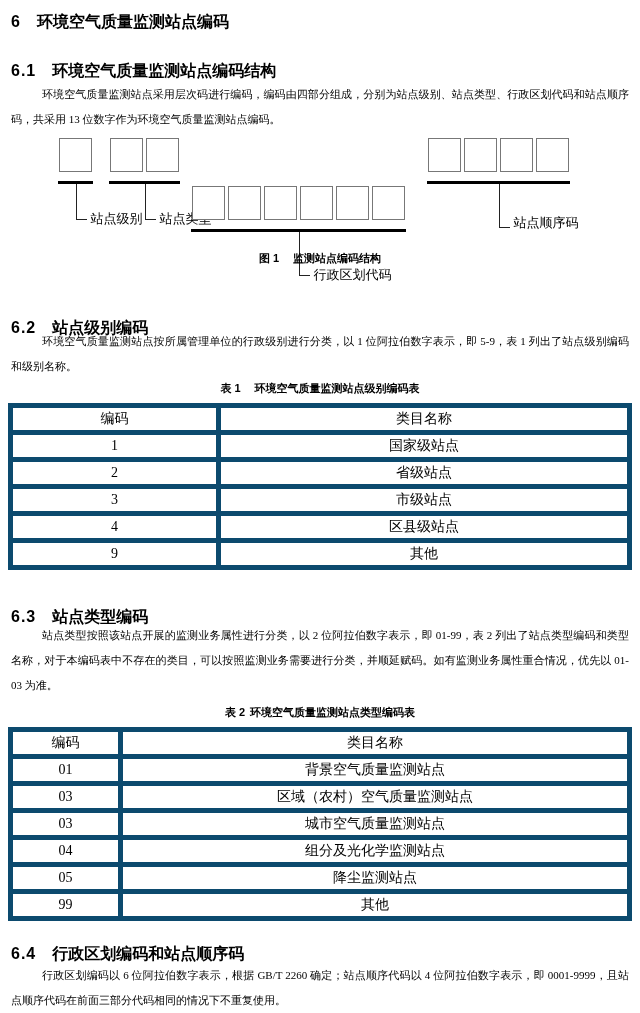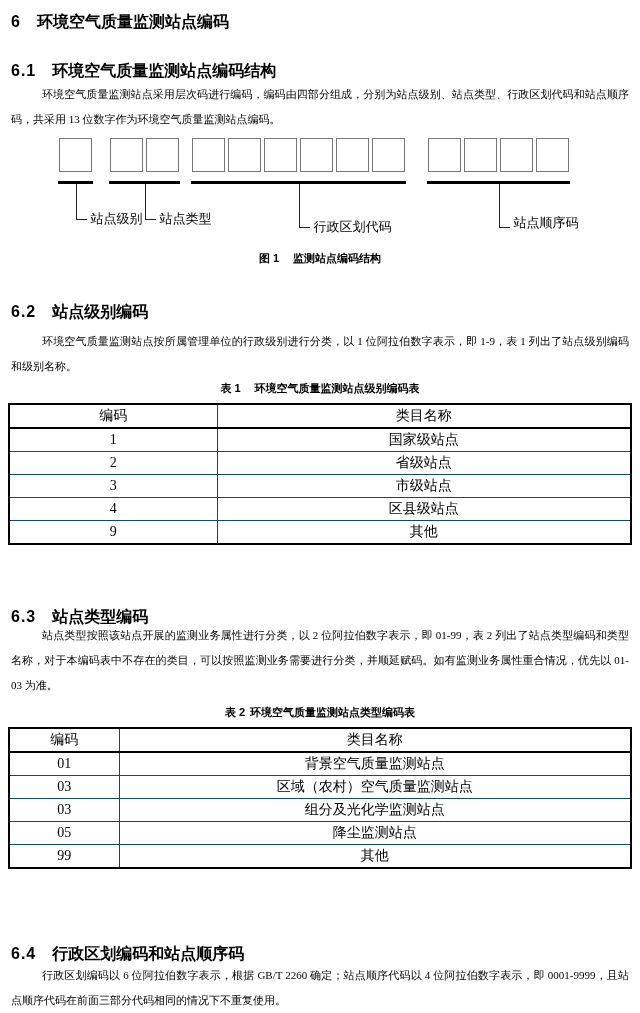--- a/index.html
+++ b/index.html
@@ -45,35 +45,35 @@
   }
 
   
   table.codes{
     position:absolute;left:8px;width:624px;
     border-collapse:collapse;table-layout:fixed;
     border:2px solid #000;
     font-size:14px;
   }
   table.codes th,table.codes td{
-    border:1px solid #0c4a6e;text-align:center;
+    border:5px solid #0c4a6e;text-align:center;
     height:22px;line-height:22px;padding:0;
     font-weight:normal;overflow:hidden;white-space:nowrap;
   }
   table.codes thead th{border-bottom:2px solid #000;}
   #table1{top:403px;}
   #table2{top:727px;}
   #table1 col.c1{width:208px;}
   #table2 col.c1{width:110px;}
 
   #h6{top:0;}
   #h61{top:47px;}
   #p1{top:82px;}
   #figcap{top:248px;}
-  #h62{top:288px;}
+  #h62{top:304px;}
   #p2{top:329px;}
   #tcap1{top:378px;}
   #h63{top:593px;}
   #p3{top:623px;}
   #tcap2{top:702px;}
   #h64{top:930px;}
   #p4{top:963px;}
 </style>
 </head>
 <body>
@@ -96,21 +96,21 @@
     <div class="fig-group" style="left: 110px; width: 69px;">
       <div class="fig-boxes">
         <div class="fbox"></div>
         <div class="fbox"></div>
       </div>
       <div class="uline"></div>
       <div class="vline" style="height: 36px;"></div>
       <div class="tick" style="top: 80.5px;"></div>
       <div class="flabel" style="top: 73px;">站点类型</div>
     </div>
-    <div class="fig-group" style="left: 192px; width: 213px;">
+    <div class="fig-group" style="left: 192px; width: 213px; margin-top: 48px;">
       <div class="fig-boxes">
         <div class="fbox"></div>
         <div class="fbox"></div>
         <div class="fbox"></div>
         <div class="fbox"></div>
         <div class="fbox"></div>
         <div class="fbox"></div>
       </div>
       <div class="uline"></div>
       <div class="vline" style="height: 44px;"></div>
@@ -126,21 +126,21 @@
       </div>
       <div class="uline"></div>
       <div class="vline" style="height: 44px;"></div>
       <div class="tick" style="top: 88.5px;"></div>
       <div class="flabel" style="top: 77px;">站点顺序码</div>
     </div>
   </div>
 <div id="figcap" class="abs caption"><span class="cap-label">图 1</span><span>监测站点编码结构</span></div>
 
 <h2 id="h62" class="abs heading"><span class="h-num">6.2</span><span>站点级别编码</span></h2>
-<p id="p2" class="abs para">环境空气质量监测站点按所属管理单位的行政级别进行分类，以 1 位阿拉伯数字表示，即 1-9，表 1 列出了站点级别编码和级别名称。</p>
+<p id="p2" class="abs para">环境空气质量监测站点按所属管理单位的行政级别进行分类，以 1 位阿拉伯数字表示，即 5-9，表 1 列出了站点级别编码和级别名称。</p>
 
 <div id="tcap1" class="abs caption"><span class="cap-label">表 1</span><span>环境空气质量监测站点级别编码表</span></div>
 <table id="table1" class="codes">
   <colgroup>
       <col class="c1">
       <col>
     </colgroup>
   <thead>
       <tr>
         <th>编码</th>
@@ -190,20 +190,24 @@
       <tr>
         <td>01</td>
         <td>背景空气质量监测站点</td>
       </tr>
       <tr>
         <td>03</td>
         <td>区域（农村）空气质量监测站点</td>
       </tr>
       <tr>
         <td>03</td>
+        <td>城市空气质量监测站点</td>
+      </tr>
+      <tr>
+        <td>04</td>
         <td>组分及光化学监测站点</td>
       </tr>
       <tr>
         <td>05</td>
         <td>降尘监测站点</td>
       </tr>
       <tr>
         <td>99</td>
         <td>其他</td>
       </tr>

